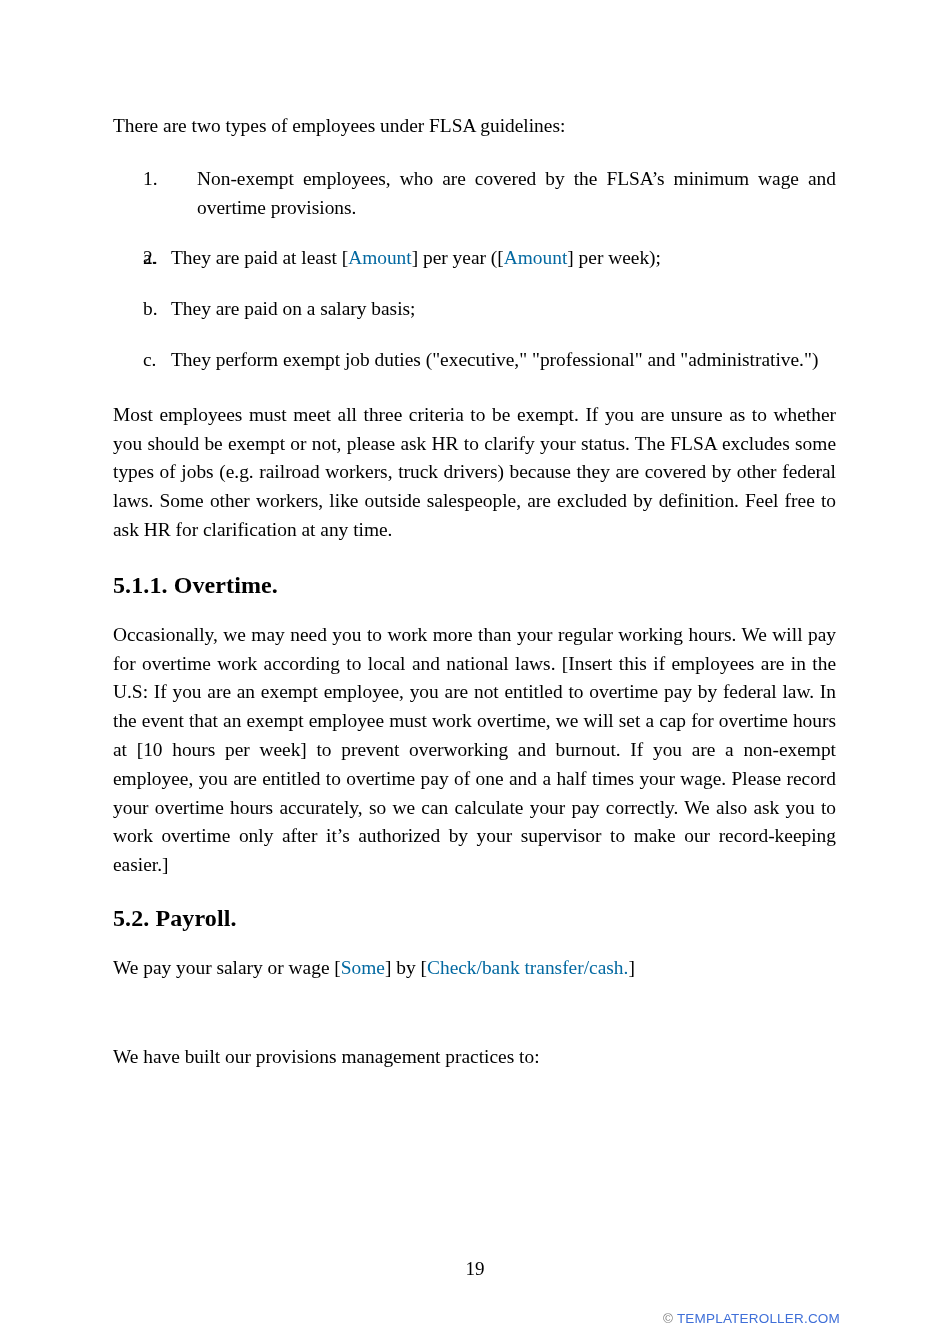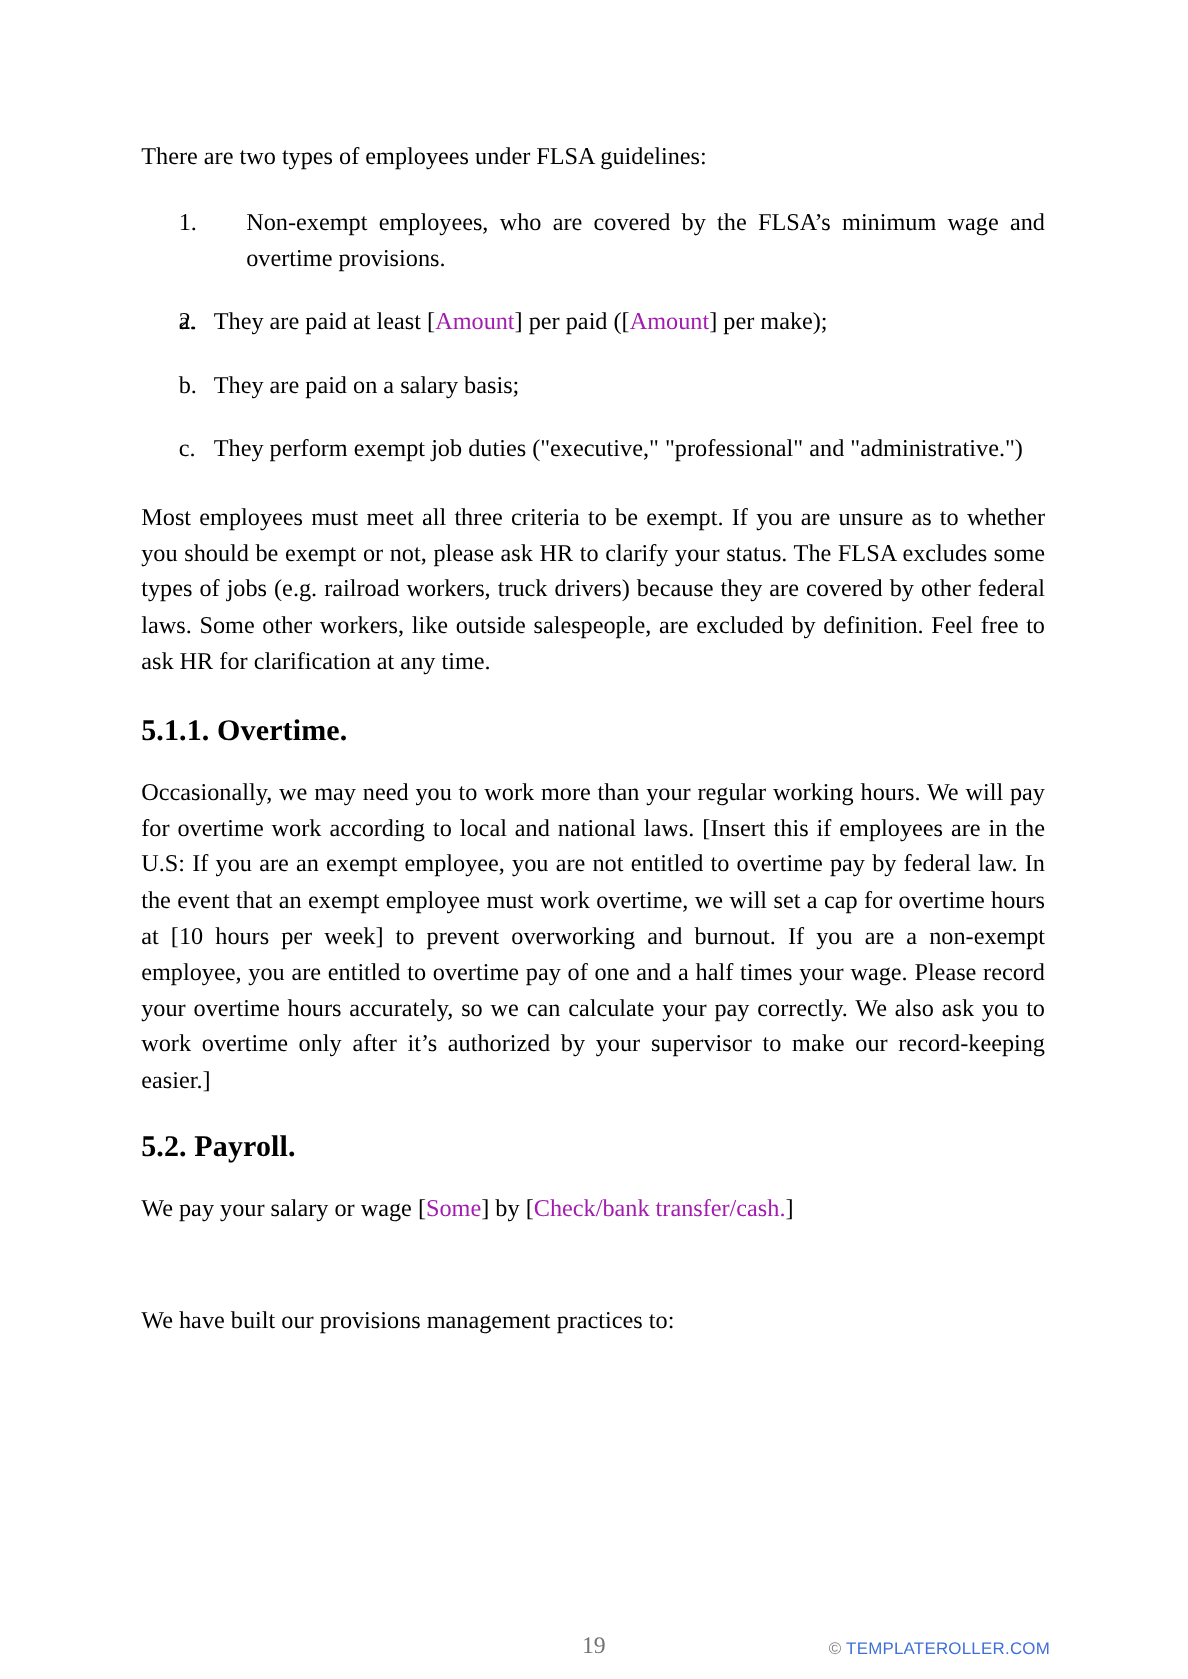--- a/index.html
+++ b/index.html
@@ -98,21 +98,21 @@
   h2.heading {
     margin: 0;
     font-size: 24px;
     line-height: 32px;
     font-weight: bold;
     font-family: "Liberation Serif", "DejaVu Serif", serif;
     letter-spacing: 0.1px;
   }
 
   
-  .ph { color: #a21caf; }
+  .ph { color: #0369a1; }
 
   
   .watermark {
     position: absolute;
     left: 663px;
     top: 1311px;
     font-family: "Liberation Sans", "DejaVu Sans", sans-serif;
     font-size: 13.5px;
     letter-spacing: 0.2px;
     color: #3f6fd8;
@@ -120,22 +120,21 @@
   }
   .watermark .cmark { color: #808080; }
   .pagenum {
     position: absolute;
     left: 0;
     top: 1258px;
     width: 950px;
     text-align: center;
     font-family: "Liberation Serif", "DejaVu Serif", serif;
     font-size: 19px;
-    color: #737373;
-    margin-top: 48px;
+    color: #000000;
   }
 </style>
 </head>
 <body>
 
 <div class="page">
 
   <div class="content">
 
     <p class="body lead">There are two types of employees under FLSA guidelines:</p>
@@ -148,21 +147,21 @@
         <span>Non-exempt employees, who are covered by the FLSA’s minimum wage and overtime provisions.</span>
       </li>
       <li>
         <span class="marker">2.</span>
       </li>
     </ol>
 
     <ol class="alist">
       <li>
         <span class="marker">a.</span>
-        <span><span>They are paid at least [</span><span class="ph">Amount</span><span>] per paid ([</span><span class="ph">Amount</span><span>] per make);</span></span>
+        <span><span>They are paid at least [</span><span class="ph">Amount</span><span>] per year ([</span><span class="ph">Amount</span><span>] per week);</span></span>
       </li>
       <li>
         <span class="marker">b.</span>
         <span>They are paid on a salary basis;</span>
       </li>
       <li>
         <span class="marker">c.</span>
         <span>They perform exempt job duties ("executive," "professional" and "administrative.")</span>
       </li>
     </ol>

